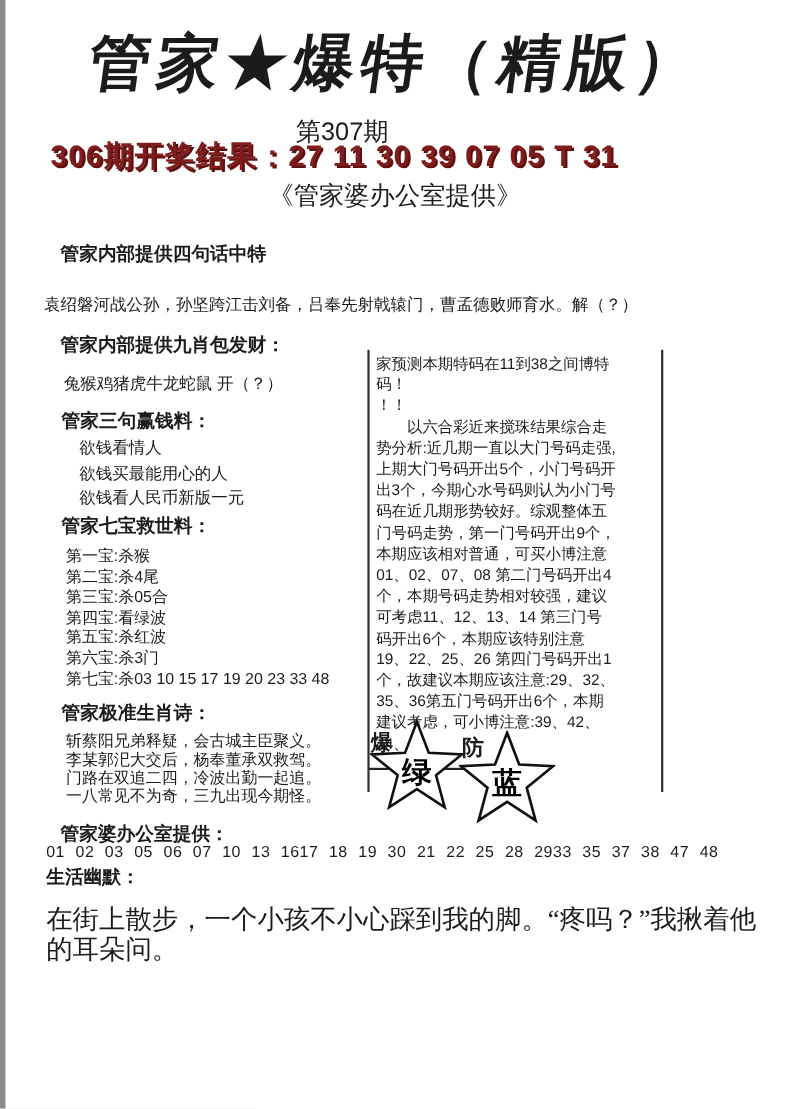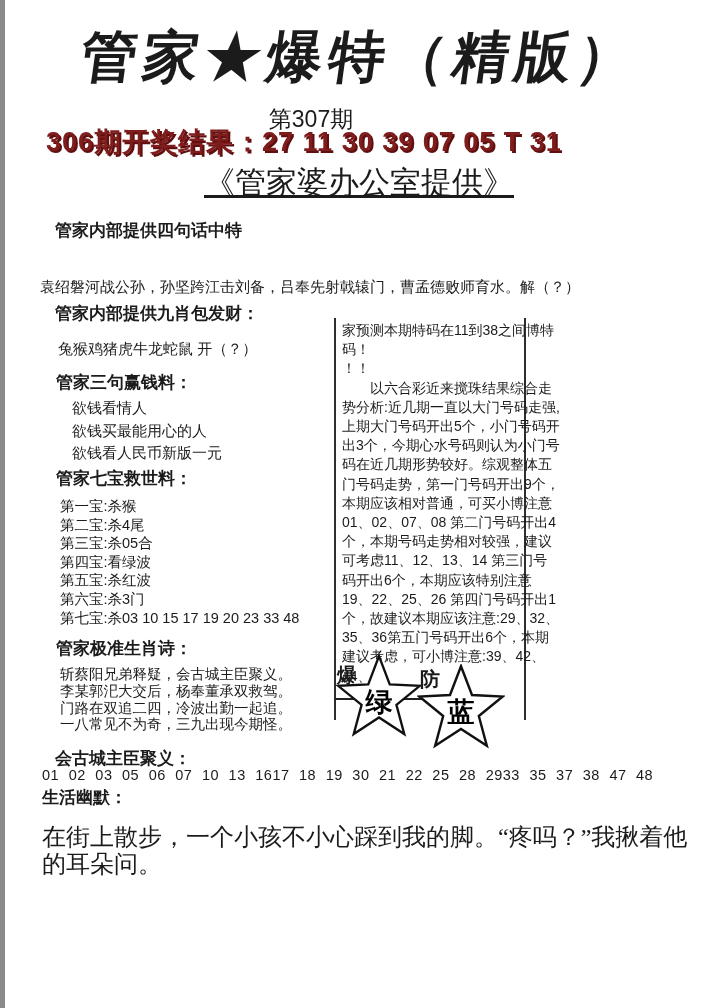--- a/index.html
+++ b/index.html
@@ -5,32 +5,32 @@
   html,body{margin:0;padding:0;background:#e8e8e8;}
   .page{position:relative;width:718px;height:1008px;background:#ffffff;overflow:hidden;
         font-family:"Liberation Sans",sans-serif;color:#1b1b1b;}
   .left-strip{position:absolute;left:0;top:0;width:5px;height:1008px;background:#8a8a8a;}
   .masthead{position:absolute;left:30px;top:20px;width:660px;text-align:center;
         font-family:"Liberation Serif",serif;font-weight:bold;font-size:56px;
         letter-spacing:6px;transform:skewX(-8deg);white-space:nowrap;}
   .issue{position:absolute;left:0;top:104px;width:622px;text-align:center;font-size:23px;}
   .result{position:absolute;left:46px;top:124px;font-size:27px;font-weight:bold;
         color:#7f1d1d;text-shadow:2px 2px 0 #5f0f0f;letter-spacing:1px;white-space:nowrap;}
-  .provider{position:absolute;left:0;top:162px;width:718px;text-align:center;font-size:31px;text-decoration:underline;}
+  .provider{position:absolute;left:0;top:162px;width:718px;text-align:center;font-size:23px;}
   .h{position:absolute;font-weight:bold;font-size:17px;white-space:nowrap;}
   .t{position:absolute;font-size:15px;white-space:nowrap;}
-  .poem-line{left:40px;top:268px;margin-top:10px;}
+  .poem-line{left:40px;top:268px;}
   .list{position:absolute;font-size:15px;}
   .three-items{left:72px;top:397px;line-height:22.5px;}
   .seven-items{left:60px;top:497px;line-height:18.6px;font-size:14.5px;}
   .zodiac-lines{left:60px;top:666px;line-height:16.8px;font-size:14.5px;}
   .numbers{position:absolute;left:42px;top:767px;font-size:14.5px;letter-spacing:.5px;
         word-spacing:5px;white-space:nowrap;}
   .joke{position:absolute;left:42px;top:824px;width:660px;font-size:24px;line-height:27px;font-family:Liberation Serif, serif;}
-  .analysis-box{position:absolute;left:334px;top:318px;width:192px;height:402px;
+  .analysis-box{position:absolute;left:334px;top:318px;width:269px;height:402px;
         border-left:2px solid #2e2e2e;border-right:2px solid #2e2e2e;box-sizing:border-box;}
   .analysis-text{position:absolute;left:6px;top:3px;width:219px;font-size:14px;line-height:19.2px;}
   .analysis-text p{margin:0;}
   .analysis-body{text-indent:2em;}
   .star-line{position:absolute;left:335px;top:698px;width:100px;height:2px;background:#222;}
   .star{position:absolute;}
   .star svg{display:block;}
   .star .ch{position:absolute;left:0;top:30px;width:100%;text-align:center;
         font-size:27px;font-weight:bold;color:#000;}
   .star-label{position:absolute;font-size:20px;font-weight:bold;}
@@ -97,18 +97,18 @@
   </div>
 
   <div class="star-label" style="left:420px;top:666px;">防</div>
   <div class="star" style="left:417px;top:664px;width:88px;height:88px;">
     <svg width="88" height="88" viewBox="0 0 80 80">
       <polygon points="40,2 50,28.2 78,29.6 56.2,47.3 63.5,74.4 40,59 16.5,74.4 23.8,47.3 2,29.6 30,28.2" fill="#ffffff" stroke="#111111" stroke-width="2.2"></polygon>
     </svg>
     <span class="ch">蓝</span>
   </div>
 
-  <div class="h" style="left:55px;top:747px;">会古城主臣聚义：</div>
+  <div class="h" style="left:55px;top:747px;">管家婆办公室提供：</div>
   <div class="numbers">01 02 03 05 06 07 10 13 1617 18 19 30 21 22 25 28 2933 35 37 38 47 48</div>
 
   <div class="h" style="left:42px;top:786px;">生活幽默：</div>
   <div class="joke">在街上散步，一个小孩不小心踩到我的脚。“疼吗？”我揪着他的耳朵问。</div>
 </div>
 
 </body></html>

